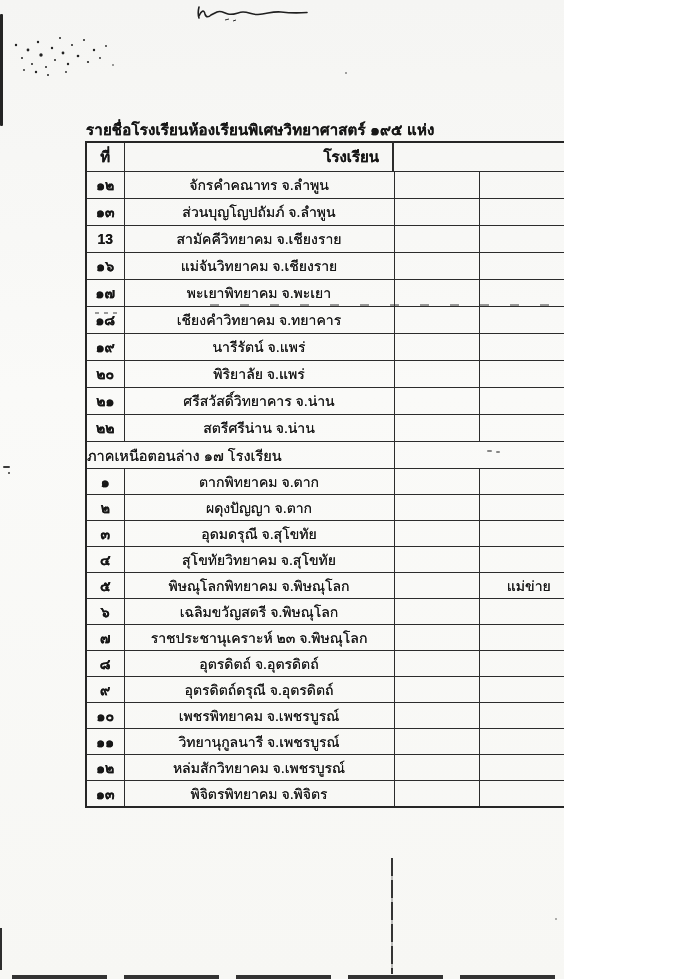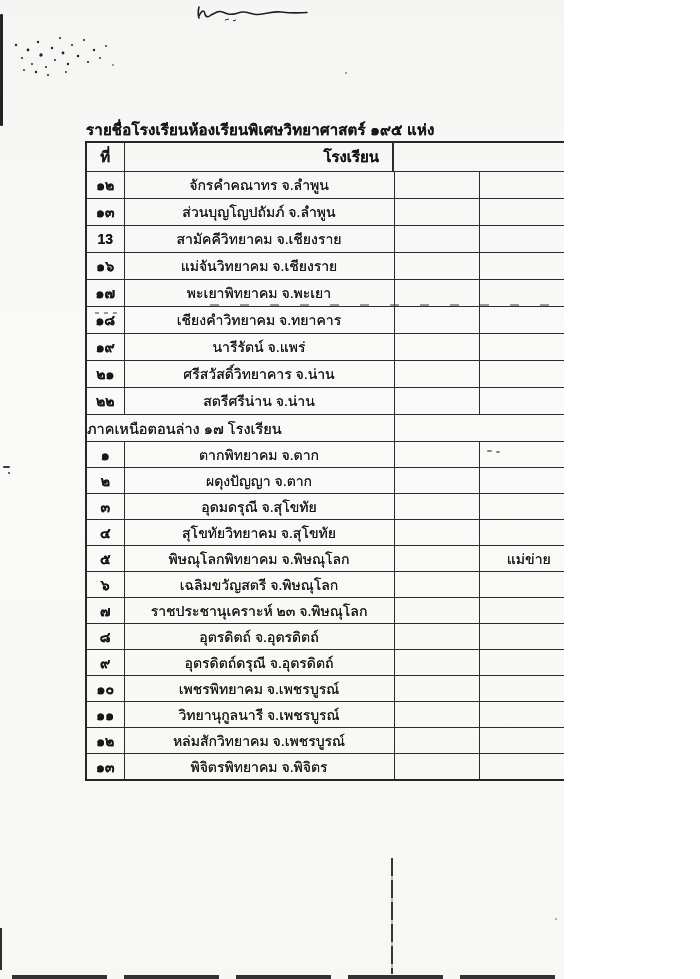--- a/index.html
+++ b/index.html
@@ -163,20 +163,26 @@
             <td class="school">เชียงคำวิทยาคม จ.ทยาคาร</td>
             <td class="blank"></td>
             <td class="note"></td>
           </tr>
           <tr class="s1">
             <td class="no">๑๙</td>
             <td class="school">นารีรัตน์ จ.แพร่</td>
             <td class="blank"></td>
             <td class="note"></td>
           </tr>
+          <tr class="s1">
+            <td class="no">๒๐</td>
+            <td class="school">พิริยาลัย จ.แพร่</td>
+            <td class="blank"></td>
+            <td class="note"></td>
+          </tr>
           <tr class="s1 deg">
             <td class="no">๒๑</td>
             <td class="school">ศรีสวัสดิ์วิทยาคาร จ.น่าน</td>
             <td class="blank"></td>
             <td class="note"></td>
           </tr>
           <tr class="s1">
             <td class="no">๒๒</td>
             <td class="school">สตรีศรีน่าน จ.น่าน</td>
             <td class="blank"></td>

